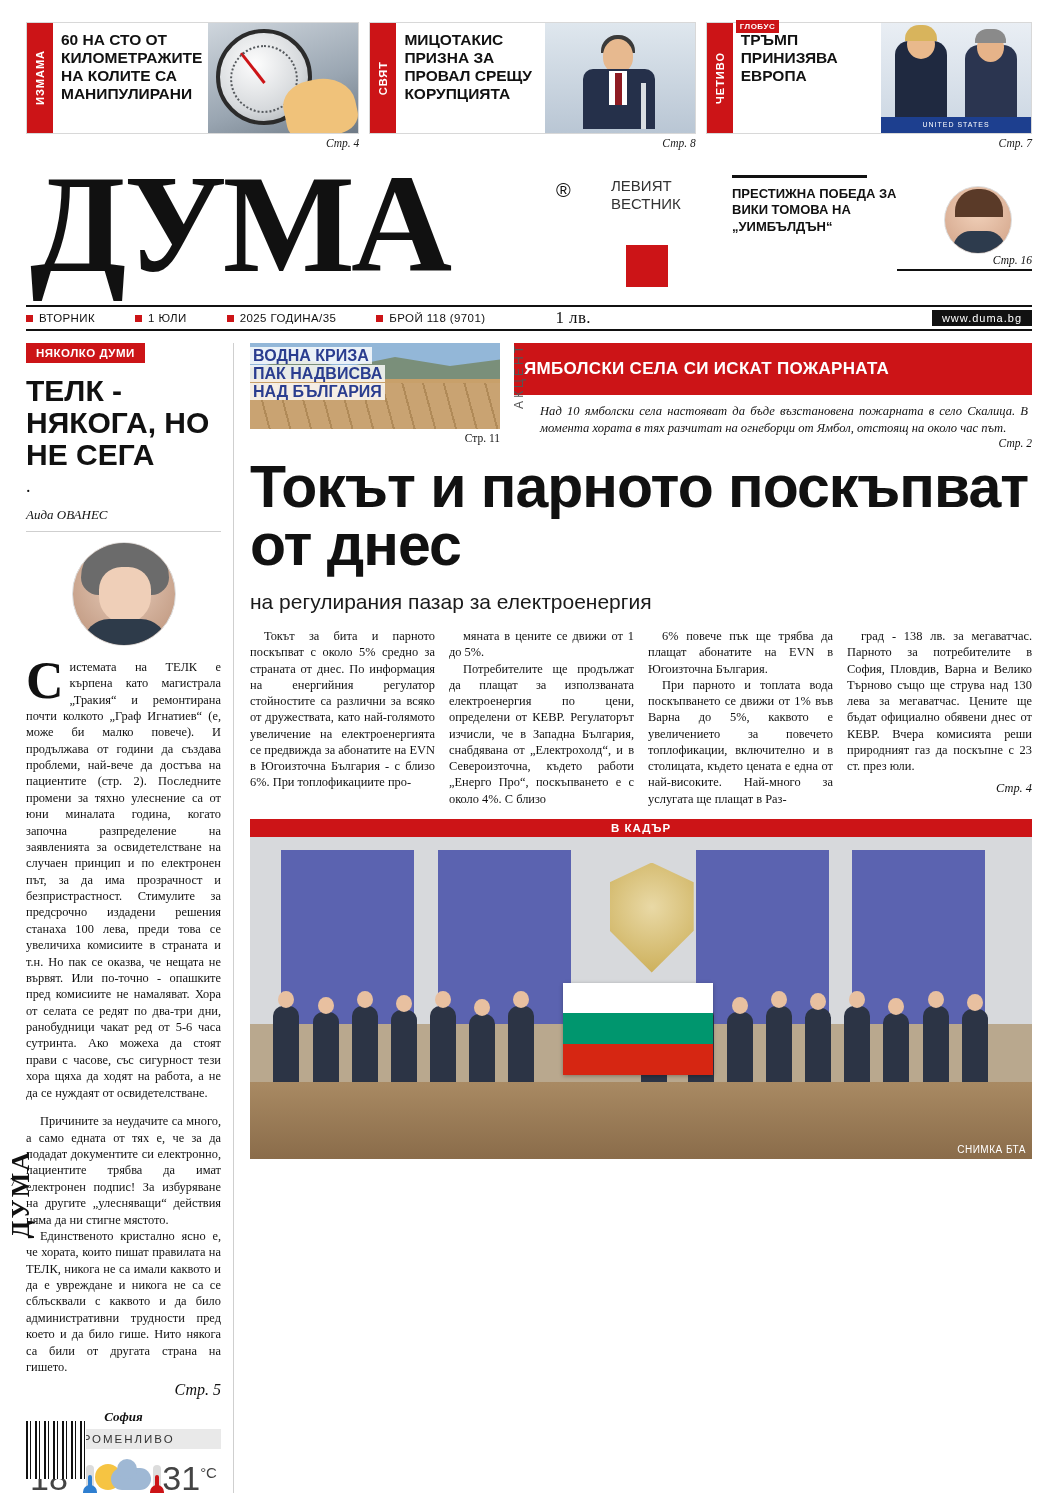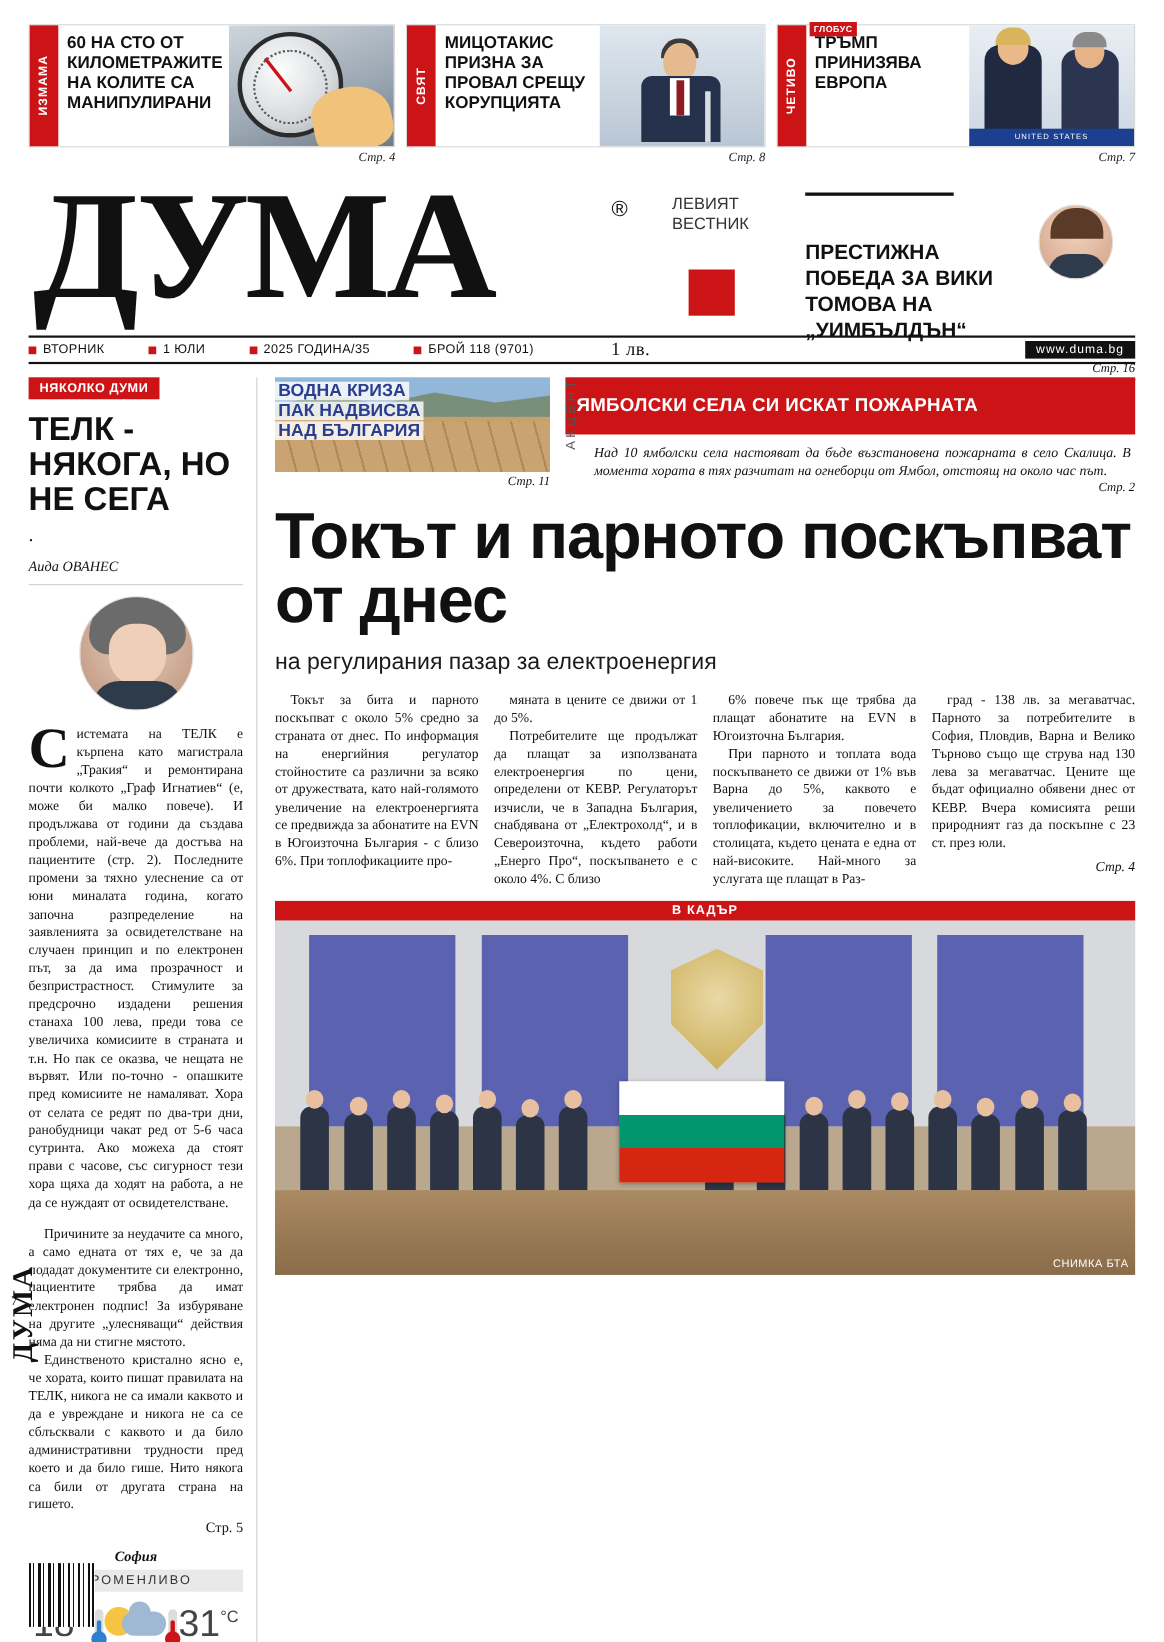--- a/index.html
+++ b/index.html
@@ -89,32 +89,32 @@
     position:absolute; left:585px; top:24px;
     font-family:"Liberation Sans", sans-serif;
     font-size:15px; line-height:1.2; color:#333;
   }
   .promo {
     position:absolute; right:0; top:22px; width:300px;
   }
   .promo-rule{ width:135px;height:3px;background:#111;margin-bottom:8px;}
   .promo-text{
     font-family:"Liberation Sans", sans-serif;
-    font-weight:bold; font-size:19px; line-height:1.25;
-    text-transform:uppercase; width:200px; display:inline-block; vertical-align:top;margin-top:32px;
+    font-weight:bold; font-size:13px; line-height:1.25;
+    text-transform:uppercase; width:200px; display:inline-block; vertical-align:top;
   }
   .promo-photo{
     width:68px;height:68px;border-radius:50%;
     background:radial-gradient(circle at 50% 35%, #f2d2bb, #cf9f84);
     display:inline-block; vertical-align:top; margin-left:8px; position:relative; overflow:hidden;
     border:1px solid #ddd;
   }
   .promo-photo .h{position:absolute;left:10px;top:2px;width:48px;height:28px;border-radius:22px 22px 0 0;background:#5a3a28;}
   .promo-photo .b{position:absolute;left:8px;bottom:0;width:52px;height:22px;background:#2d3b4d;border-radius:18px 18px 0 0;}
-  .promo-page{ text-align:right; font-style:italic; font-size:11.5px; margin-top:16px; }
+  .promo-page{ text-align:right; font-style:italic; font-size:11.5px; margin-top:0; }
   .promo-rule2{ width:135px;height:2px;background:#111;margin-left:165px;margin-top:3px;}
 
   
   .infobar{
     border-top:2px solid #111; border-bottom:2px solid #111;
     height:26px; display:flex; align-items:center; margin-top:2px;
     font-family:"Liberation Sans", sans-serif; font-size:11.5px; letter-spacing:.4px;
   }
   .infobar .dot{ width:7px;height:7px;background:#cc1417;display:inline-block;margin-right:6px;}
   .ib-item{ margin-right:40px; display:flex; align-items:center; }
@@ -148,21 +148,21 @@
   .author-photo .hair{position:absolute;left:8px;top:-4px;width:88px;height:56px;border-radius:44px 44px 20px 20px;background:#6b6b6b;}
   .author-photo .face{position:absolute;left:26px;top:24px;width:52px;height:56px;border-radius:26px 26px 30px 30px;background:#efcfb8;}
   .author-photo .body{position:absolute;left:10px;bottom:0;width:84px;height:26px;background:#2e3b4a;border-radius:26px 26px 0 0;}
 
   .dropcap-p{ font-size:12.4px; line-height:1.32; text-align:justify; hyphens:auto;}
   .dropcap-p .dc{
     float:left; font-size:52px; line-height:40px; font-weight:bold;
     padding:2px 6px 0 0; font-family:"Liberation Serif",serif;
   }
   .lp { font-size:12.4px; line-height:1.32; text-align:justify; text-indent:14px; margin:0; }
-  .page-ref{ text-align:right; font-size:13px; margin-top:6px;}
+  .page-ref{ text-align:right; font-style:italic; font-size:16px; margin-top:6px;}
 
   
   .weather{ margin-top:10px; }
   .city{ text-align:center; font-weight:bold; font-style:italic; font-size:13px;}
   .w-band{ background:#e9e9e9; text-align:center; font-family:"Liberation Sans",sans-serif;
            font-size:11.5px; letter-spacing:2px; padding:4px 0; margin-top:4px; color:#333;}
   .w-row{ display:flex; align-items:center; justify-content:space-between; padding:10px 4px 0;}
   .w-temp{ font-size:34px; font-family:"Liberation Sans",sans-serif; color:#444; }
   .w-temp sup{ font-size:15px; }
   .ic-sun{ width:26px;height:26px;border-radius:50%;background:#f6c442;display:inline-block;position:relative;}
@@ -187,21 +187,21 @@
   .water-art .hill{position:absolute;left:0;top:10px;width:100%;height:26px;background:#7a8f7a;clip-path:polygon(0 60%,18% 20%,38% 55%,58% 15%,80% 50%,100% 25%,100% 100%,0 100%);}
   .water-art .crack{position:absolute;left:0;bottom:0;width:100%;height:46px;background:
      repeating-linear-gradient(75deg,#c9a372 0 18px,#b08a58 18px 20px),
      repeating-linear-gradient(-60deg,transparent 0 22px,#9c7647 22px 24px);}
   .water-title{
     position:absolute; left:0; top:4px; width:150px;
     font-family:"Liberation Sans",sans-serif; font-weight:bold; font-size:16px; line-height:1.12;
     text-transform:uppercase; color:#2a3d8f;
   }
   .water-title span{ background:rgba(255,255,255,.82); padding:0 3px; display:inline; box-decoration-break:clone;}
-  .water-page{text-align:right;font-style:italic;font-size:11.5px;margin-top:3px;}
+  .water-page{text-align:right;font-size:11.5px;margin-top:3px;}
 
   .accent-box{ flex:1; position:relative; }
   .accent-head{
     background:#cc1417; color:#fff; font-family:"Liberation Sans",sans-serif;
     font-weight:bold; font-size:17px; padding:16px 10px; letter-spacing:.3px;
   }
   .accent-side{
     position:absolute; left:-2px; top:0; width:20px; height:86px;
     font-family:"Liberation Sans",sans-serif; font-size:12px; letter-spacing:3px; color:#555;
   }

